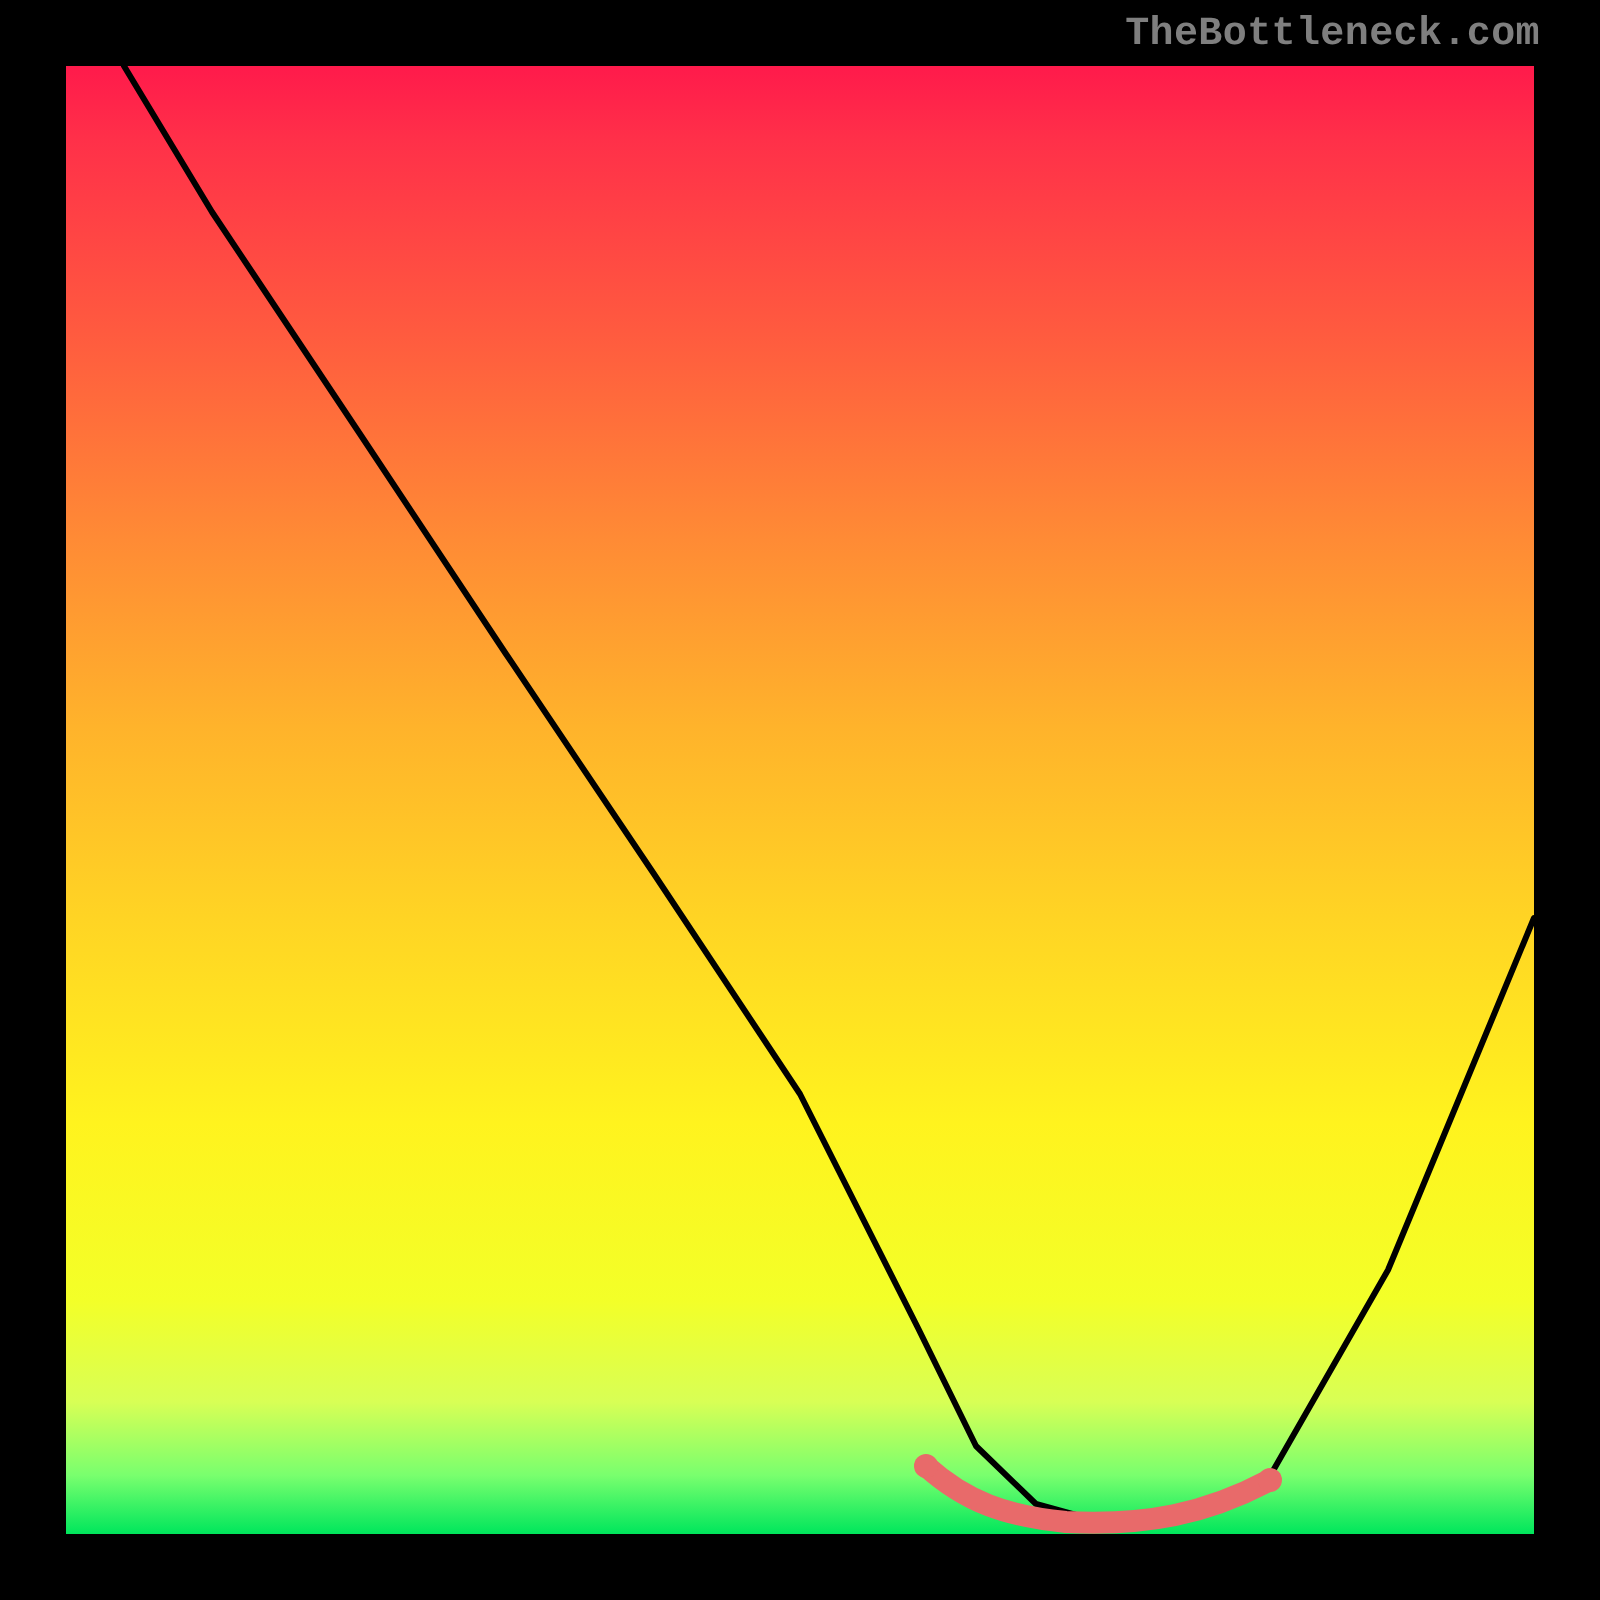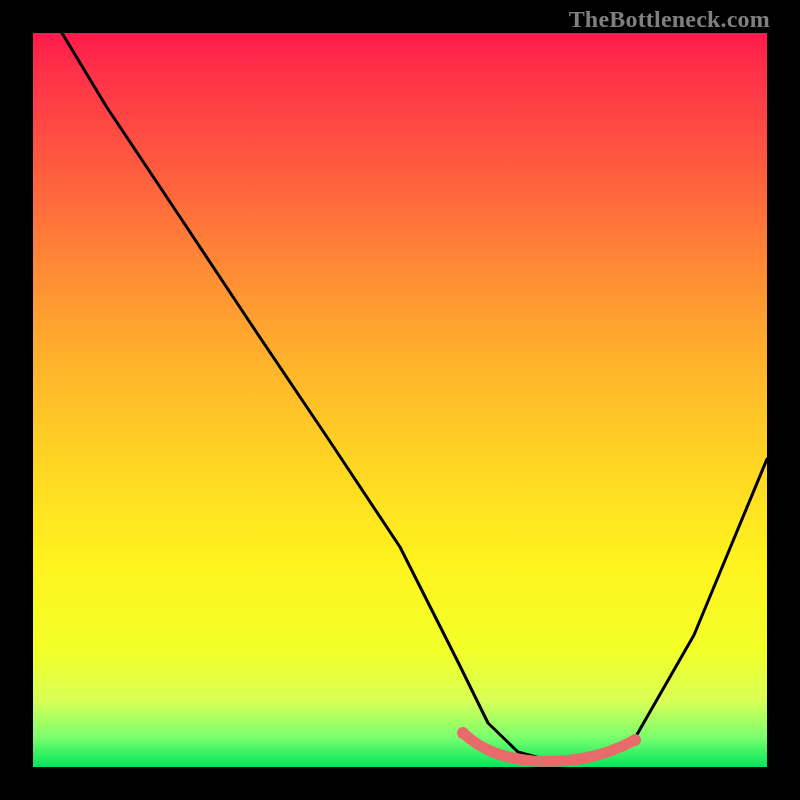--- a/index.html
+++ b/index.html
@@ -42,22 +42,22 @@
     position: absolute;
     left: 0;
     top: 0;
     width: 734px;
     height: 734px;
   }
   .watermark {
     position: absolute;
     top: 6px;
     right: 30px;
-    font-family: Liberation Serif, serif;
-    font-size: 24px;
+    font-family: Liberation Mono, monospace;
+    font-size: 20px;
     font-weight: bold;
     color: #7f7f7f;
     letter-spacing: 0.2px;
     margin-left: 28px;
   }
 </style>
 </head>
 <body>
 
 <div class="chart-frame">

